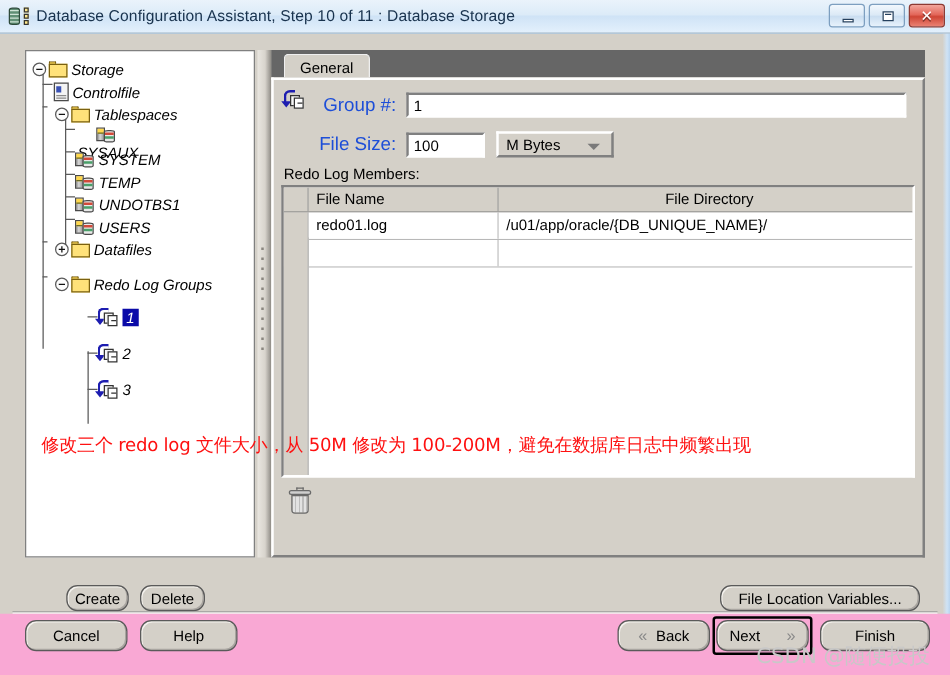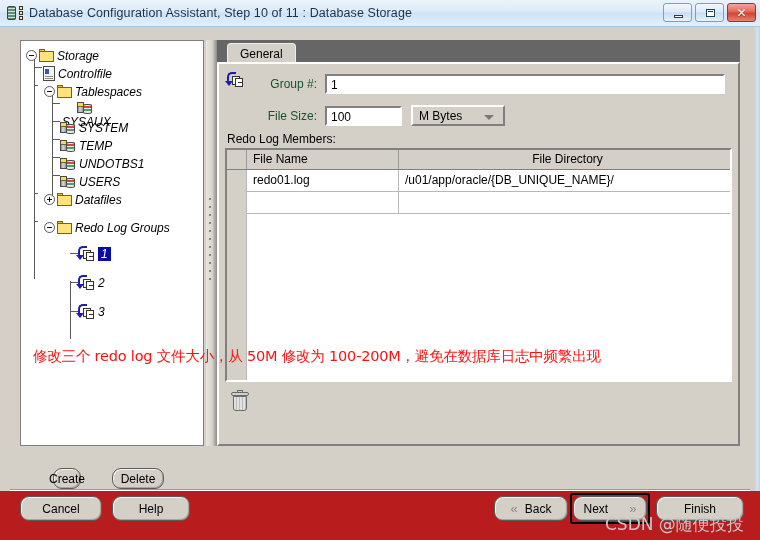--- a/index.html
+++ b/index.html
@@ -328,22 +328,22 @@
     left: 8px; top: 8px;
   }
   .panel-icon .ico-rlg { width: 22px; height: 20px; transform: scale(1.25); transform-origin: left top; }
 
   .frow {
     position: absolute;
     display: flex;
     align-items: center;
   }
   .flabel {
-    font-size: 12px;
-    color: #14532d;
+    font-size: 15px;
+    color: #1d4ed8;
     text-align: right;
   }
   .tf {
     background: #ffffff;
     border: 2px solid;
     border-color: #808080 #ffffff #ffffff #808080;
     box-sizing: border-box;
     font-size: 12px;
     color: #000;
     padding: 1px 4px;
@@ -494,21 +494,21 @@
     left: 10px; top: 489px;
     width: 740px; height: 2px;
     border-top: 1px solid #9a9a9a;
     border-bottom: 1px solid #ffffff;
     box-sizing: border-box;
   }
   #navbar {
     position: absolute;
     left: 0; top: 491px;
     width: 760px; height: 49px;
-    background: #b91c1c;
+    background: #f9a8d4;
   }
 
   
   #annotation {
     position: absolute;
     left: 33px; top: 347px;
     font-size: 14.5px;
     color: #fe1111;
     white-space: nowrap;
     font-family: "DejaVu Sans", "Liberation Sans", sans-serif;
@@ -757,21 +757,21 @@
           <span class="ico-rlg"><span class="arrow"></span><span class="sheet1"></span><span class="sheet2"></span></span>
         </span>
 
         <div class="frow" style="left:36px; top:10px; width:470px;">
           <span class="flabel" style="width:62px;">Group #:</span>
           <span class="tf" style="margin-left:8px; width:400px;">1</span>
         </div>
 
         <div class="frow" style="left:36px; top:41px;">
           <span class="flabel" style="width:62px;">File Size:</span>
-          <span class="tf" style="margin-left:8px; width:77px;">100</span>
+          <span class="tf" style="margin-left:8px; width:63px;">100</span>
           <span class="combo" style="margin-left:9px; width:94px;">
             <span>M Bytes</span>
             <span class="arrow"></span>
           </span>
         </div>
 
         <span class="section-label" style="left:8px; top:68px;">Redo Log Members:</span>
 
         <div id="members-table">
           <div id="table-left-gutter"></div>
@@ -794,23 +794,24 @@
 
         <div id="trash">
           <span class="handle"></span>
           <span class="lid"></span>
           <span class="can"></span>
         </div>
 
       </div>
     </div>
 
-    <div class="btn" style="left:45px; top:437px; width:28px; height:21px;">Create</div>
+    <div class="btn" style="left:45px; top:437px; width:50px; height:21px;">Create</div>
     <div class="btn" style="left:104px; top:437px; width:52px; height:21px;">Delete</div>
 
+    <div class="btn" style="left:568px; top:437px; width:160px; height:21px;">File Location Variables...</div>
 
   </div>
 
   <div id="nav-sep"></div>
   <div id="navbar">
     <div class="btn" style="left:20px; top:5px; width:82px; height:25px;">Cancel</div>
     <div class="btn" style="left:112px; top:5px; width:78px; height:25px;">Help</div>
 
     <div class="btn" style="left:494px; top:5px; width:74px; height:25px; gap:7px;">
       <span class="chev">«</span>

